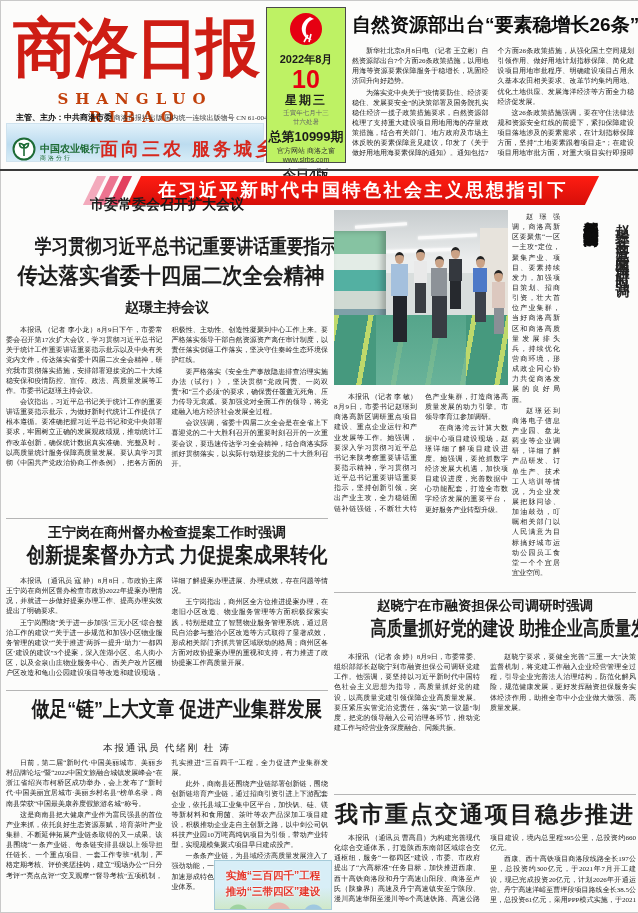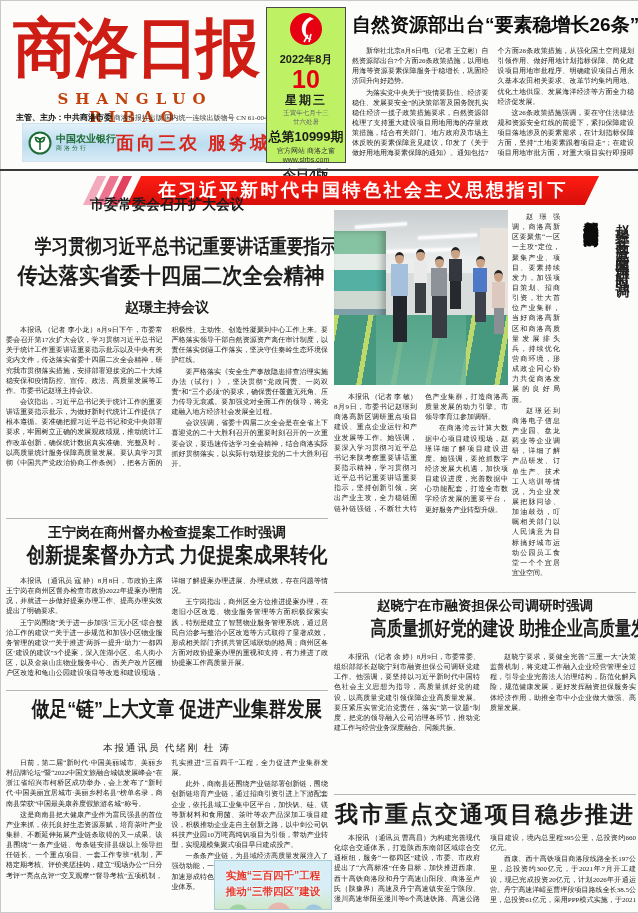--- a/index.html
+++ b/index.html
@@ -15,22 +15,22 @@
   .bodytxt p{margin:0 0 1px 0;text-indent:2em;}
   .cols2{column-count:2;column-gap:9px;}
   .rule{border-top:1px solid #b5b5b5;}
   
   .brand{left:10px;top:2px;width:250px;height:90px;line-height:92px;text-align:center;
          color:#ce1d14;font-size:64px;font-weight:bold;font-family:"DejaVu Serif",serif;letter-spacing:-3px;}
   .pinyin{left:10px;top:90px;width:250px;text-align:center;color:#c2410c;
           font-family:"DejaVu Serif",serif;font-weight:bold;font-size:15px;letter-spacing:7px;}
   .adminline{left:8px;top:112px;width:345px;white-space:nowrap;font-size:7px;color:#333;}
   .adminline b{font-size:8px;color:#111;margin-left:8px;}
-  .bankbar{left:6px;top:123px;width:256px;height:37px;display:flex;align-items:center;
-           background:linear-gradient(180deg,#e2f1fa 0%,#bcdcef 55%,#d7ecf7 100%);border:1px solid #cfe2ee;margin-left:16px;}
+  .bankbar{left:6px;top:123px;width:256px;height:37px;display:flex;align-items:flex-end;
+           background:linear-gradient(180deg,#e2f1fa 0%,#bcdcef 55%,#d7ecf7 100%);border:1px solid #cfe2ee;}
   .banklogo{width:24px;height:24px;margin:0 4px 0 5px;flex:none;}
   .bankname{color:#1d6b35;line-height:1.05;}
   .bankname .n1{font-size:10px;font-weight:bold;font-family:"DejaVu Serif",serif;white-space:nowrap;}
   .bankname .n2{font-size:6px;letter-spacing:2px;}
   .bankslogan{flex:1;text-align:center;color:#d6281e;font-size:18px;font-weight:bold;
               font-family:"Liberation Sans",sans-serif;letter-spacing:3px;white-space:nowrap;}
   .datebox{left:266px;top:7px;width:78px;height:154px;border:1px solid #4a4a4a;text-align:center;
            font-family:"Liberation Sans",sans-serif;background:#bef264;}
   .datebox .ym{font-size:11px;font-weight:bold;margin-top:1px;}
   .datebox .day{font-size:25px;font-weight:bold;color:#e60012;line-height:1.0;}

